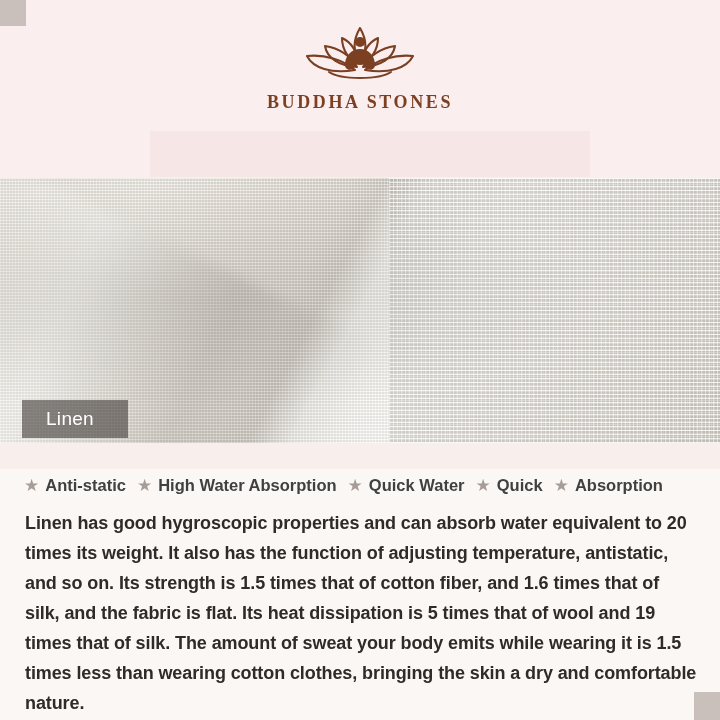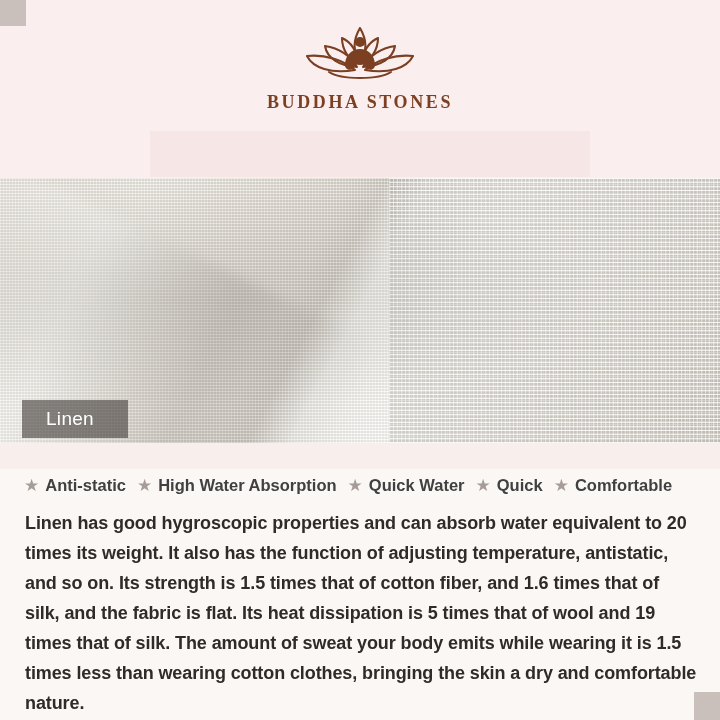--- a/index.html
+++ b/index.html
@@ -278,19 +278,19 @@
     <div class="feature">
       <span class="star">★</span>
       <span class="feature-label">Quick Water</span>
     </div>
     <div class="feature">
       <span class="star">★</span>
       <span class="feature-label">Quick</span>
     </div>
     <div class="feature">
       <span class="star">★</span>
-      <span class="feature-label">Comfortable</span>
+      <span class="feature-label">Absorption</span>
     </div>
   </div>
 
   <div class="body-text">Linen has good hygroscopic properties and can absorb water equivalent to 20 times its weight. It also has the function of adjusting temperature, antistatic, and so on. Its strength is 1.5 times that of cotton fiber, and 1.6 times that of silk, and the fabric is flat. Its heat dissipation is 5 times that of wool and 19 times that of silk. The amount of sweat your body emits while wearing it is 1.5 times less than wearing cotton clothes, bringing the skin a dry and comfortable nature.</div>
 
 </div>
 
 </body></html>

